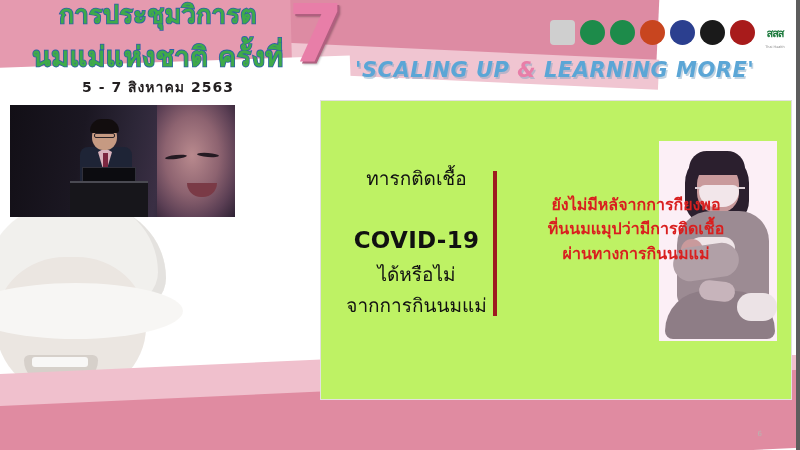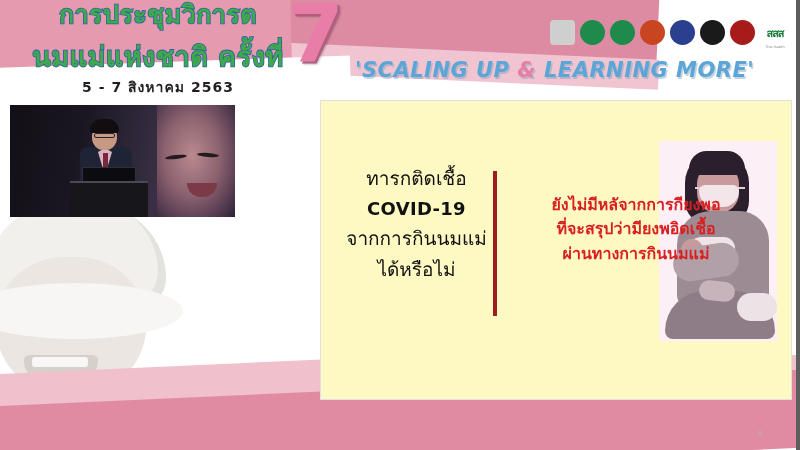--- a/index.html
+++ b/index.html
@@ -219,32 +219,32 @@
   }
   .bb-dark {
     position:absolute; left:-40px; bottom:-36px; width:900px; height:78px;
     background:#e08ba1;
     transform:rotate(-2.6deg); transform-origin:left bottom;
   }
 
   
   #slide {
     position:absolute; left:320px; top:100px; width:472px; height:300px;
-    background:#fef9c3;
+    background:#bef264;
     border:1px solid #e3e1df;
     z-index:25;
   }
 
   #question-block {
     position:absolute; left:18px; top:62px; width:155px;
     text-align:center; color:#111111;
     font-size:19px; line-height:1.62; font-weight:500;
   }
   #question-block .qline { white-space:nowrap; }
-  #question-block .qline.en { font-weight:bold; font-size:18px; letter-spacing:.3px; }
+  #question-block .qline.en { font-weight:bold; font-size:23px; letter-spacing:.3px;margin-top:28px; }
 
   #divider {
     position:absolute; left:172px; top:70px;
     width:4px; height:145px; background:#9e1b20;
   }
 
   #answer-block {
     position:absolute; left:180px; top:92px; width:270px;
     text-align:center; color:#d91f1f;
     font-size:16px; line-height:1.52; font-weight:bold;
@@ -395,22 +395,22 @@
     <div class="vf-glasses"></div>
     <div class="vf-laptop"></div>
     <div class="vf-podium"></div>
   </div>
 
   <div id="slide">
 
     <div id="question-block">
       <div class="qline">ทารกติดเชื้อ</div>
       <div class="qline en">COVID-19</div>
+      <div class="qline">ได้หรือไม่</div>
       <div class="qline">จากการกินนมแม่</div>
-      <div class="qline">ได้หรือไม่</div>
     </div>
 
     <div id="divider"></div>
 
     <div id="illus">
       <div class="il-hair-back"></div>
       <div class="il-face"></div>
       <div class="il-bangs"></div>
       <div class="il-mask-strap"></div>
       <div class="il-mask"></div>
@@ -418,21 +418,21 @@
       <div class="il-lap"></div>
       <div class="il-knee"></div>
       <div class="il-baby"></div>
       <div class="il-baby-head"></div>
       <div class="il-arm"></div>
       <div class="il-hand"></div>
     </div>
 
     <div id="answer-block">
       <div class="aline">ยังไม่มีหลัจากการกียงพอ</div>
-      <div class="aline">ที่จะสรุปว่ามียงพอิดเชื้อ</div>
+      <div class="aline">ที่นนมแมุปว่ามีการติดเชื้อ</div>
       <div class="aline">ผ่านทางการกินนมแม่</div>
     </div>
 
   </div>
 
   <div id="page-number">6</div>
 
   <div class="edge-right"></div>
 </div>
 

